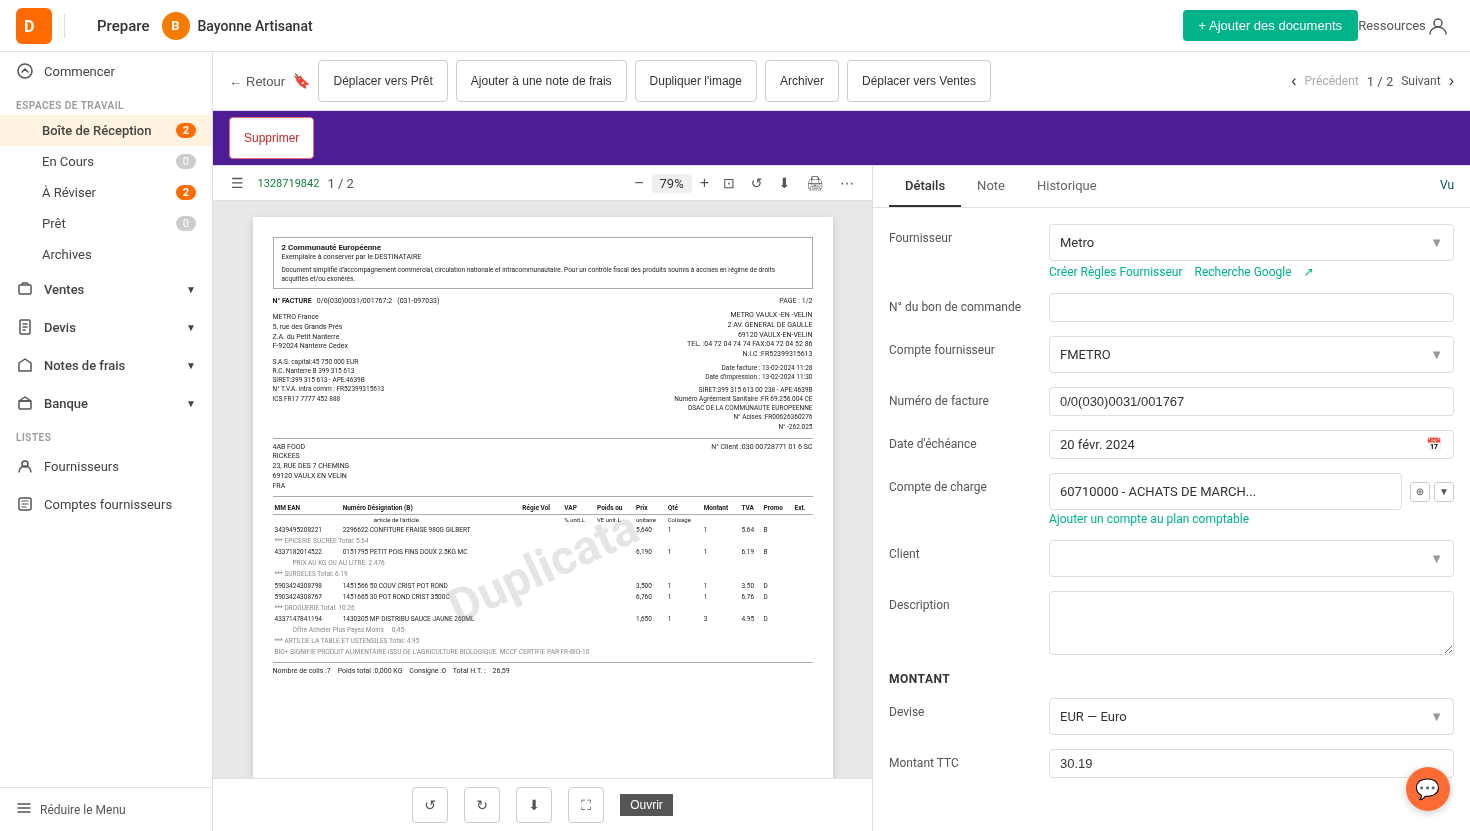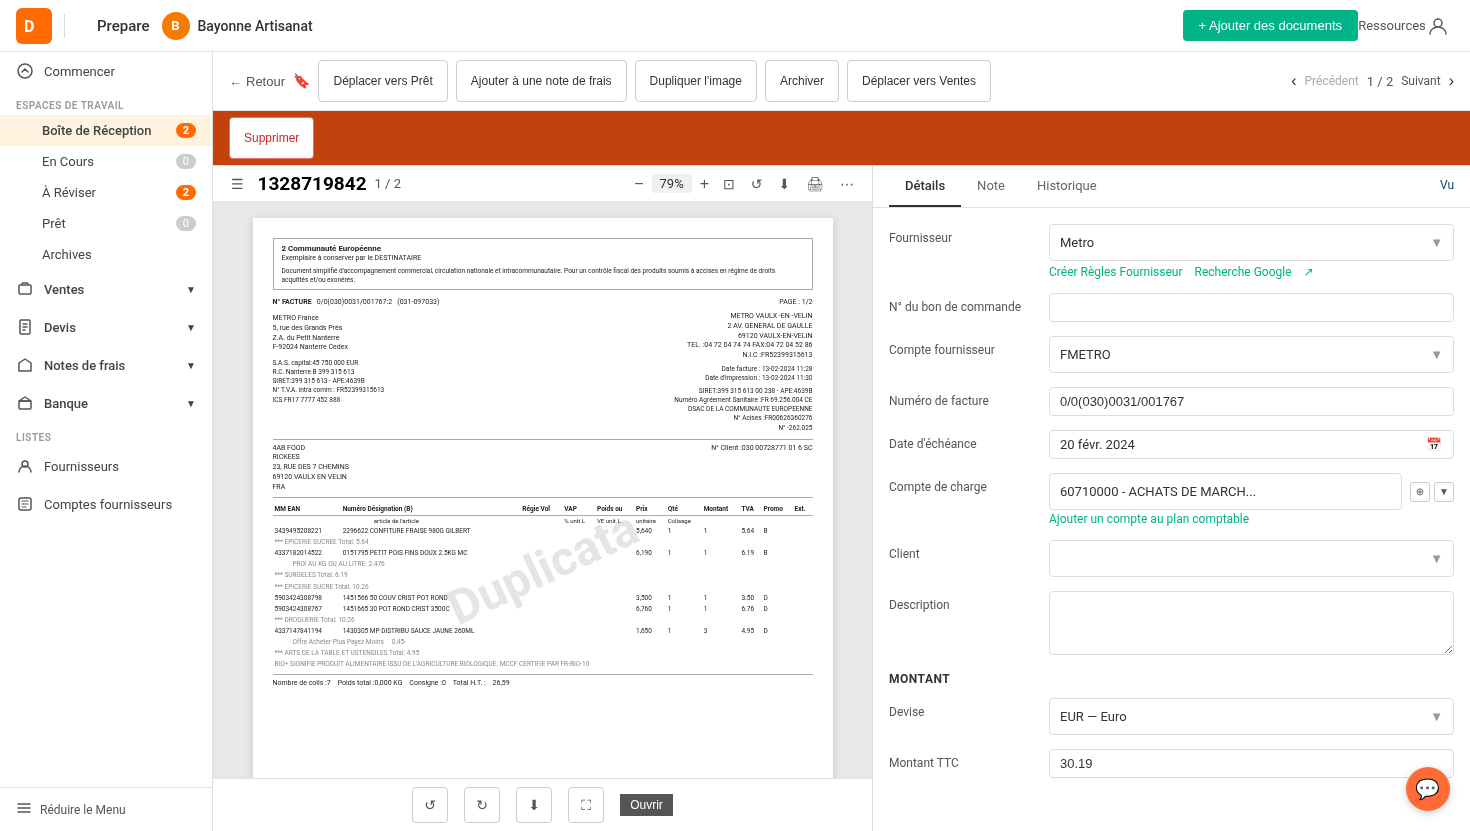--- a/index.html
+++ b/index.html
@@ -47,21 +47,21 @@
     .nav-btn.active { color: #333; }
     .bookmark-btn { background: none; border: none; cursor: pointer; color: #999; font-size: 14px; }
 
     
     .doc-details-split { display: flex; flex: 1; overflow: hidden; }
 
     
     .doc-viewer { flex: 0 0 660px; display: flex; flex-direction: column; background: #e8e8e8; border-right: 1px solid #ddd; }
     .doc-toolbar { background: #fff; border-bottom: 1px solid #e0e0e0; padding: 6px 12px; display: flex; align-items: center; gap: 8px; flex-shrink: 0; }
     .doc-toolbar-btn { background: none; border: none; cursor: pointer; color: #555; font-size: 14px; padding: 2px 6px; }
-    .doc-name { font-size: 19px; color: #000000; font-weight: 700; }
+    .doc-name { font-size: 11px; color: #15803d; font-weight: 400; }
     .page-indicator { font-size: 13px; color: #555; }
     .zoom-controls { display: flex; align-items: center; gap: 4px; margin-left: auto; }
     .zoom-btn { background: none; border: none; cursor: pointer; color: #555; font-size: 16px; padding: 2px 4px; }
     .zoom-value { font-size: 13px; color: #333; background: #f0f0f0; padding: 2px 8px; border-radius: 3px; }
     .doc-content { flex: 1; overflow: auto; padding: 16px; display: flex; flex-direction: column; align-items: center; gap: 8px; }
     .doc-page { background: white; box-shadow: 0 2px 8px rgba(0,0,0,0.15); padding: 20px; width: 580px; min-height: 700px; position: relative; font-size: 8px; line-height: 1.4; color: #222; }
     .doc-page-overlay { position: absolute; top: 50%; left: 50%; transform: translate(-50%, -50%) rotate(-25deg); font-size: 48px; color: rgba(150,150,150,0.25); font-weight: bold; pointer-events: none; white-space: nowrap; }
     .doc-footer-bar { background: #fff; border-top: 1px solid #e0e0e0; padding: 8px; display: flex; align-items: center; justify-content: center; gap: 16px; flex-shrink: 0; }
     .doc-footer-btn { background: none; border: 1px solid #ccc; border-radius: 4px; width: 36px; height: 36px; display: flex; align-items: center; justify-content: center; cursor: pointer; color: #555; font-size: 14px; }
     .open-btn { position: absolute; bottom: 0; left: 0; background: #555; color: white; padding: 4px 10px; font-size: 12px; border: none; cursor: pointer; border-radius: 0 4px 0 0; }
@@ -260,21 +260,21 @@
       <button class="action-btn">Déplacer vers Ventes</button>
       <div class="nav-controls">
         <button class="nav-btn active">‹</button>
         <span style="font-size:12px;color:#aaa;">Précédent</span>
         <span>1 / 2</span>
         <span style="font-size:12px;color:#555;">Suivant</span>
         <button class="nav-btn active">›</button>
       </div>
     </div>
 
-    <div style="background:#c2410c;border-bottom:1px solid #e0e0e0;padding:6px 16px;">
+    <div style="background:#4c1d95;border-bottom:1px solid #e0e0e0;padding:6px 16px;">
       <button class="action-btn danger" style="border-color:#e57373;color:#c62828;">Supprimer</button>
     </div>
 
     <div class="doc-details-split">
 
       <div class="doc-viewer">
         <div class="doc-toolbar">
           <button class="doc-toolbar-btn">☰</button>
           <span class="doc-name">1328719842</span>
           <span class="page-indicator">
@@ -378,23 +378,20 @@
                     <td>B</td>
                     <td></td>
                   </tr>
                 <tr>
                     <td colspan="11" style="color:#888;padding-left:20px;">PRIX AU KG OU AU LITRE: 2.476</td>
                   </tr>
                 <tr>
                     <td colspan="11" style="color:#888;">*** SURGELES Total: 6.19</td>
                   </tr>
                 <tr>
-                    <td colspan="11" style="color:#888;">*** EPICERIE SUCRE Total: 10.26</td>
-                  </tr>
-                <tr>
                     <td>5903424308798</td>
                     <td>1451566 50 COUV CRIST POT ROND</td>
                     <td></td>
                     <td></td>
                     <td></td>
                     <td>3,500</td>
                     <td>1</td>
                     <td>1</td>
                     <td>3.50</td>
                     <td>D</td>

